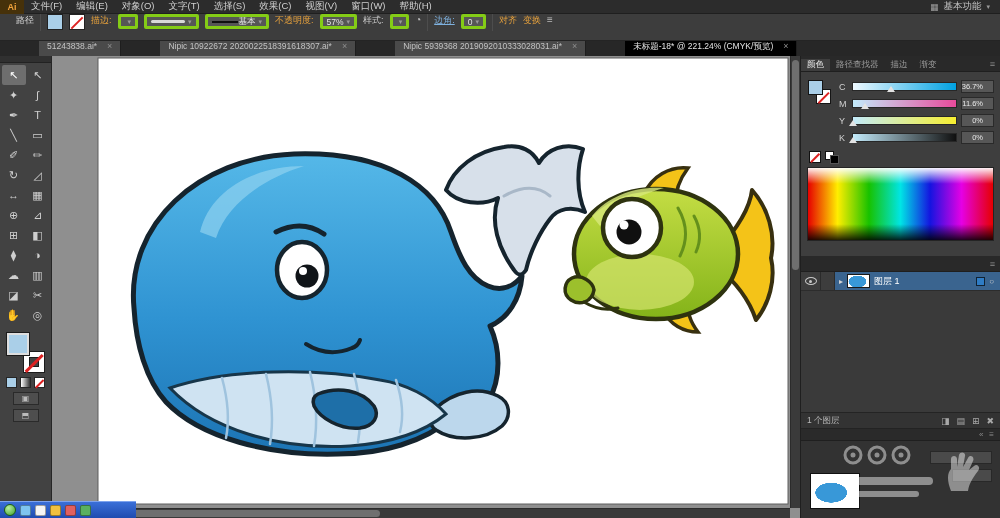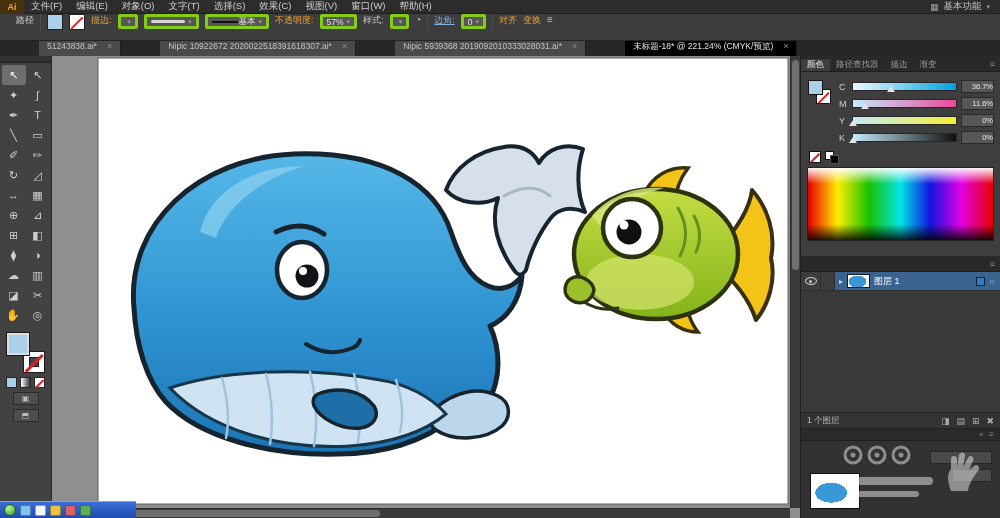--- a/index.html
+++ b/index.html
@@ -77,21 +77,21 @@
   .color-body{height:184px;background:#3e3e3e;padding:6px;position:relative;}
   .mini-swatches{position:absolute;left:7px;top:8px;width:24px;height:26px;}
   .msw-fill{position:absolute;left:0;top:0;width:15px;height:15px;background:#aacfe8;border:1px solid #151515;z-index:2;cursor:pointer;}
   .msw-stroke{position:absolute;left:8px;top:9px;width:15px;height:15px;background:#fff;border:1px solid #151515;cursor:pointer;}
   .msw-stroke:after{content:"";position:absolute;left:-1px;right:-1px;top:50%;height:1.5px;background:#d22;transform:rotate(-45deg);}
   #color-sliders{margin-left:32px;}
   .srow{display:flex;align-items:center;height:17px;gap:4px;}
   .slabel{width:9px;font-size:9px;color:#d0d0d0;}
   .strack{flex:1;height:9px;border:1px solid #272727;position:relative;cursor:pointer;}
   .shandle{position:absolute;bottom:-2px;width:0;height:0;border-left:4px solid transparent;border-right:4px solid transparent;border-bottom:6px solid #e3e3e3;}
-  .sval{width:33px;height:13px;background:#575757;border:1px solid #2a2a2a;font-size:7.5px;display:flex;align-items:center;justify-content:flex-end;padding:0 0;color:#e8e8e8;cursor:text;}
+  .sval{width:33px;height:13px;background:#575757;border:1px solid #2a2a2a;font-size:7.5px;display:flex;align-items:center;justify-content:flex-end;padding:0 10px;color:#e8e8e8;cursor:text;}
   .bw-row{display:flex;align-items:center;gap:4px;margin:4px 0 3px 2px;height:14px;}
   .bw-pair{position:relative;width:16px;height:13px;}
   .bw-w{position:absolute;left:0;top:0;width:9px;height:9px;background:#fff;border:1px solid #111;}
   .bw-b{position:absolute;left:5px;top:4px;width:9px;height:9px;background:#000;border:1px solid #555;}
   .none-sw{width:12px;height:12px;background:#fff;border:1px solid #111;position:relative;cursor:pointer;}
   .none-sw:after{content:"";position:absolute;left:-1px;right:-1px;top:50%;height:1.5px;background:#d22;transform:rotate(-45deg);}
   .spectrum{height:74px;border:1px solid #242424;cursor:crosshair;
     background:
       linear-gradient(to bottom, rgba(255,255,255,.95), rgba(255,255,255,0) 22%, rgba(0,0,0,0) 78%, rgba(0,0,0,.85)),
       linear-gradient(to right,#e60000,#ffee00 16%,#17c200 33%,#00e5e5 50%,#1414e0 66%,#e500e5 83%,#e60000);}

